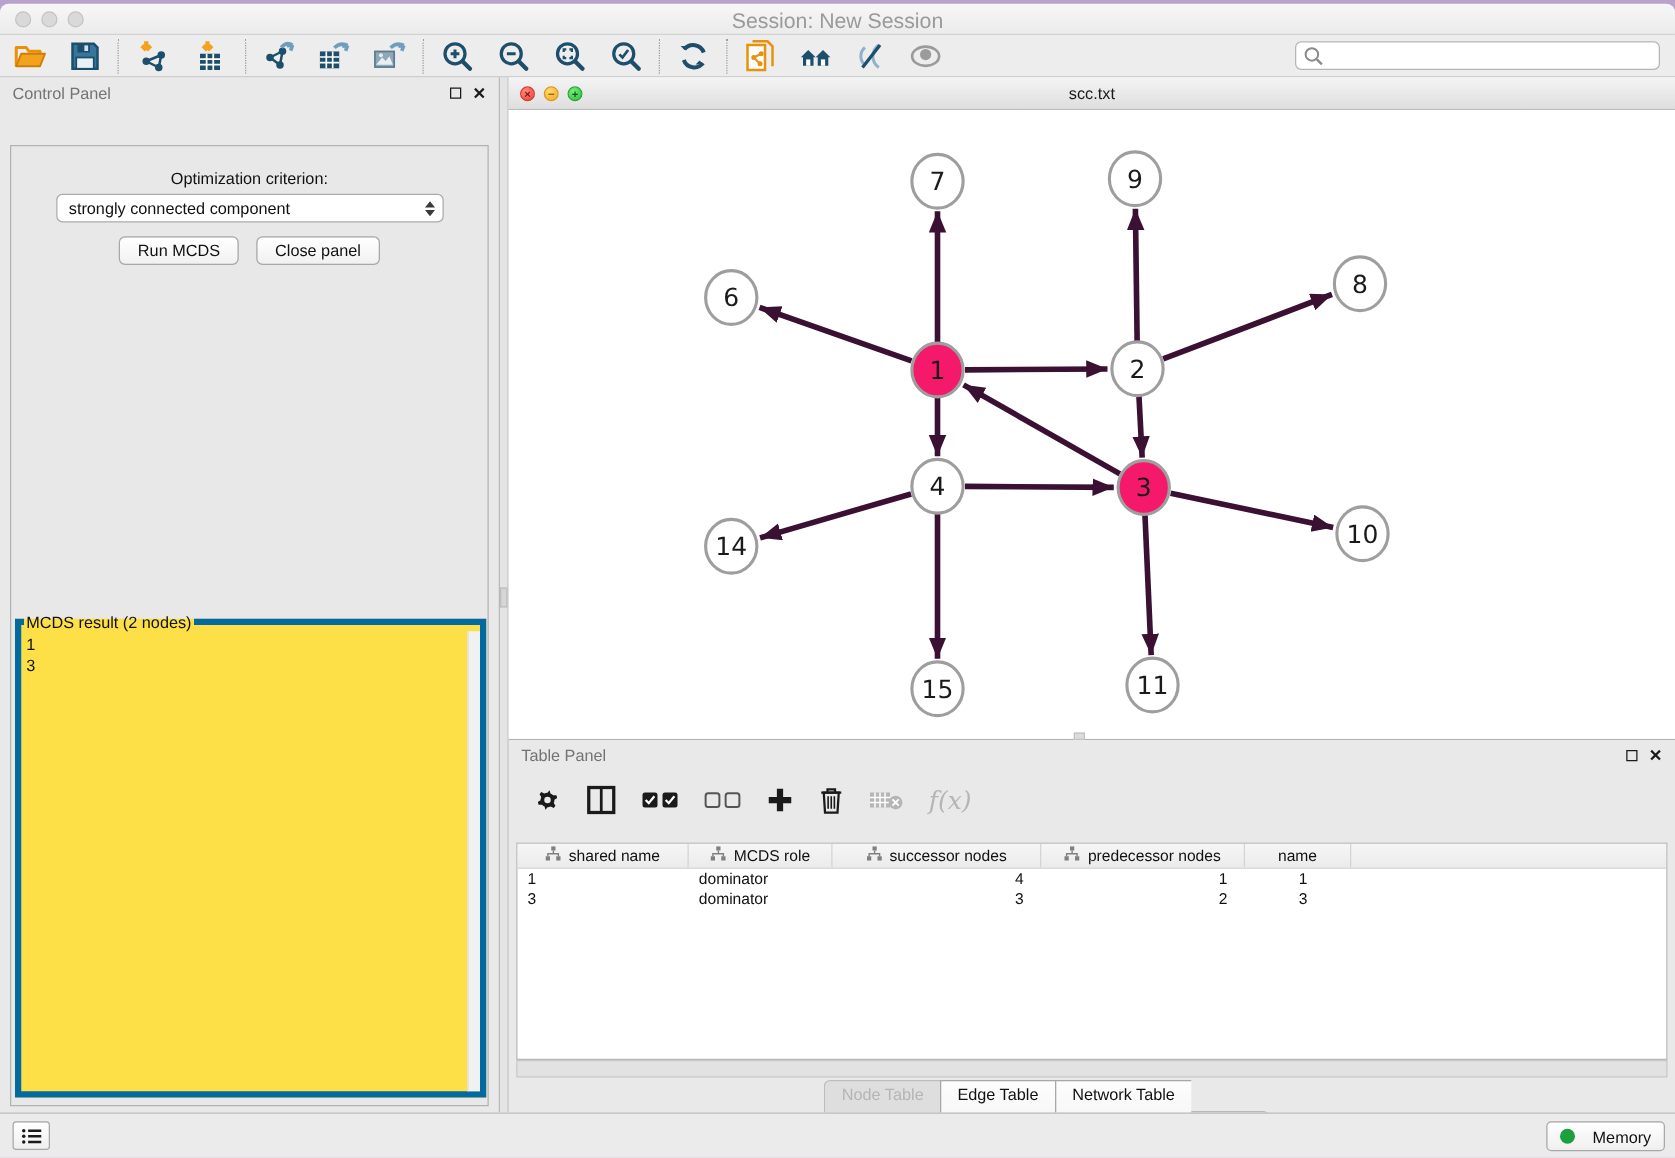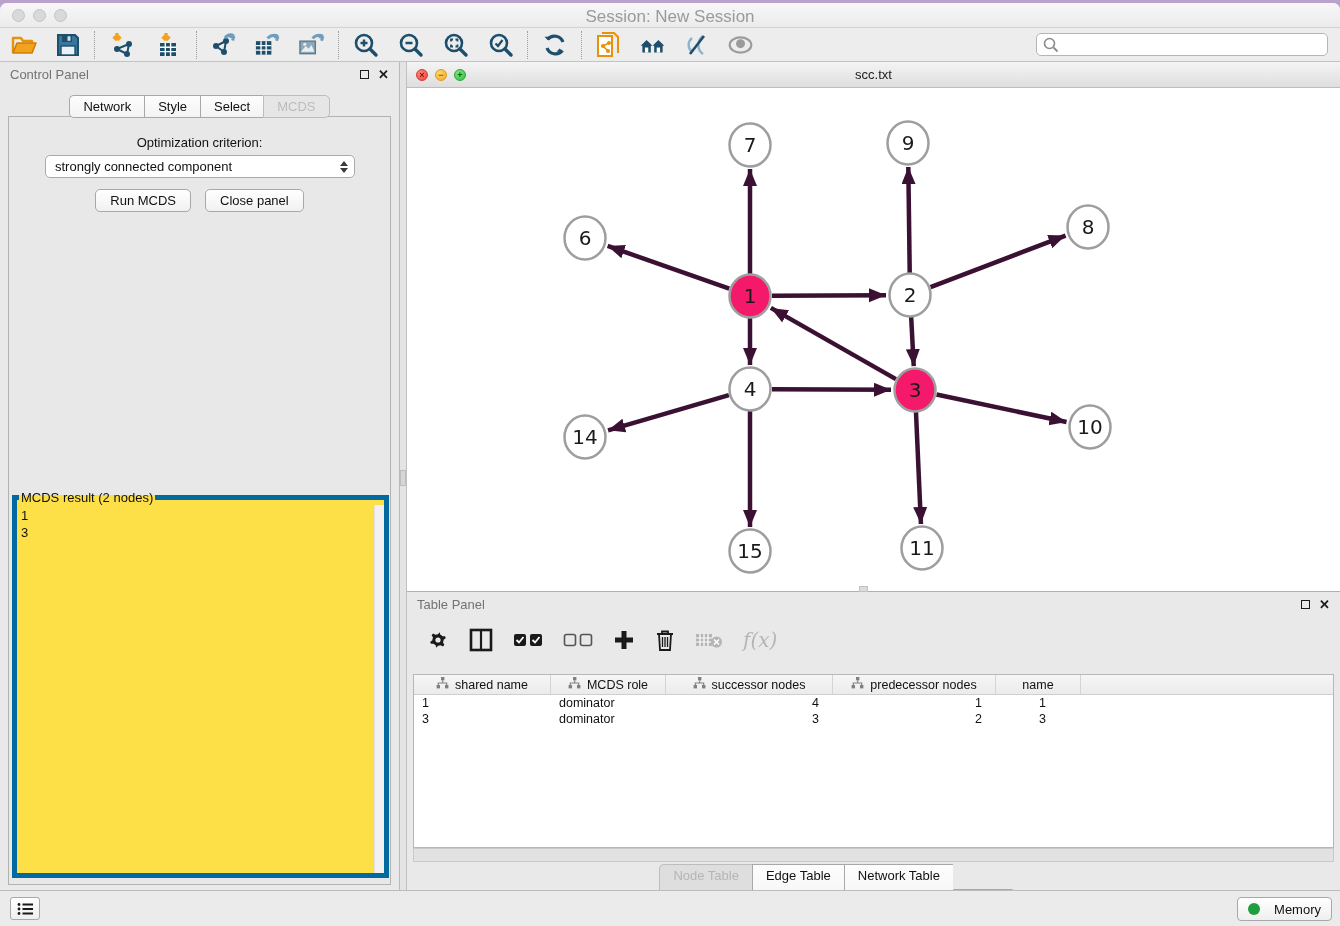--- a/index.html
+++ b/index.html
@@ -262,26 +262,20 @@
   <div class="main">
 
     <div class="control-panel">
       <div class="panel-head">
         <span class="ptitle">Control Panel</span>
         <span class="pbtns">
           <span class="float-ic"></span>
           <span class="close-ic">✕</span>
         </span>
       </div>
-      <div class="cp-tabs">
-          <span class="tab">Network</span>
-          <span class="tab">Style</span>
-          <span class="tab">Select</span>
-          <span class="tab selected">MCDS</span>
-        </div>
       <div class="cp-box"></div>
       <div class="opt-label">Optimization criterion:</div>
       <div class="cp-select">
         <span class="sel-text">strongly connected component</span>
         <span class="stepper">
             <span class="up"></span>
             <span class="down"></span>
           </span>
       </div>
       <div class="cp-buttons">

